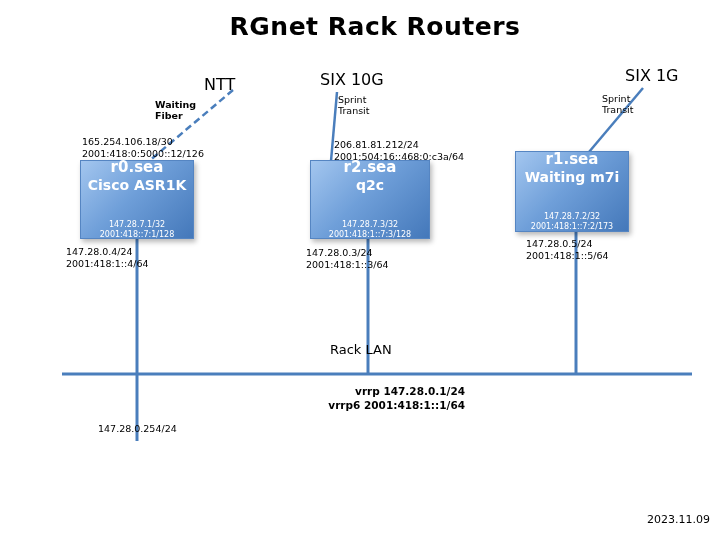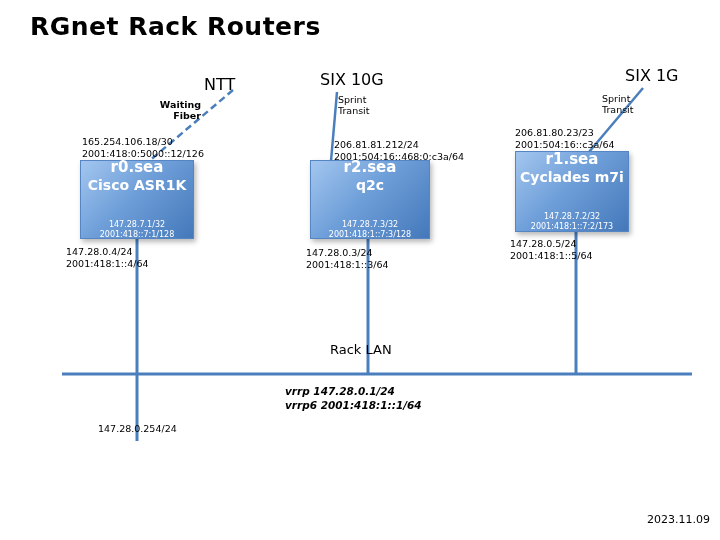--- a/index.html
+++ b/index.html
@@ -2,42 +2,42 @@
 <html><head>
 <meta charset="utf-8">
 <style>
   html,body{margin:0;padding:0;background:#ffffff;}
   .canvas{
     position:relative;width:720px;height:540px;background:#ffffff;
     font-family:"DejaVu Sans", sans-serif;color:#000;overflow:hidden;
   }
   svg.wires{position:absolute;left:0;top:0;width:720px;height:540px;z-index:1;}
   .title{
-    position:absolute;left:30px;top:12px;width:690px;
+    position:absolute;left:30px;top:12px;width:690px;text-align:center;
     font-size:25px;font-weight:600;letter-spacing:0.5px;z-index:3;
   }
   .uplink-label{position:absolute;font-size:16px;z-index:3;white-space:nowrap;margin-left:8px;}
   .note{position:absolute;font-size:9.5px;line-height:1.2;z-index:3;white-space:nowrap;}
-  .note.bold{font-weight:bold;text-align:right;}
+  .note.bold{font-weight:bold;text-align:left;}
   .ip{position:absolute;font-size:9.5px;line-height:1.25;z-index:3;white-space:nowrap;}
   .ip span{display:block;}
   .box{
     position:absolute;z-index:2;
     background:linear-gradient(135deg,#a3c6ef 0%,#6f9fd9 45%,#4478ba 100%);
     border:1px solid #5585c2;box-shadow:2px 3px 5px rgba(0,0,0,0.28);
     color:#fff;display:flex;flex-direction:column;align-items:center;
     justify-content:center;text-align:center;
   }
   .box .name{font-size:15px;font-weight:bold;line-height:1.25;}
   .box .model{font-size:14px;font-weight:bold;line-height:1.25;margin-bottom:25px;}
   .box .lo{font-size:8px;line-height:1.3;}
   .rack-lan-label{position:absolute;left:330px;top:342px;font-size:13px;z-index:3;}
   .vrrp{
-    position:absolute;left:285px;top:384px;width:180px;text-align:left;
-    font-size:10.5px;font-weight:bold;line-height:1.35;z-index:3;font-style:italic;
+    position:absolute;left:285px;top:384px;width:180px;text-align:right;
+    font-size:10.5px;font-weight:bold;line-height:1.35;z-index:3;
   }
   .vrrp span{display:block;}
   .date{position:absolute;left:630px;top:513px;width:80px;text-align:right;font-size:11px;z-index:3;}
 </style>
 </head>
 <body>
 
 <div class="canvas">
 
   <svg class="wires" viewBox="0 0 720 540">
@@ -79,55 +79,51 @@
   </div>
 
   <div class="ip" style="left:82px;top:136px">
     <span>165.254.106.18/30</span>
     <span>2001:418:0:5000::12/126</span>
   </div>
   <div class="ip" style="left:334px;top:139px">
     <span>206.81.81.212/24</span>
     <span>2001:504:16::468:0:c3a/64</span>
   </div>
-  <div class="ip" style="left:515px;top:127px">
-    <span>206.81.80.23/23</span>
-    <span>2001:504:16::c3a/64</span>
-  </div>
 
   <div class="box" style="left:80px;top:160px;width:112px;height:77px">
     <div class="name">r0.sea</div>
     <div class="model">Cisco ASR1K</div>
     <div class="lo">147.28.7.1/32</div>
     <div class="lo">2001:418::7:1/128</div>
   </div>
 
   <div class="box" style="left:310px;top:160px;width:118px;height:77px">
     <div class="name">r2.sea</div>
     <div class="model">q2c</div>
     <div class="lo">147.28.7.3/32</div>
     <div class="lo">2001:418:1::7:3/128</div>
   </div>
 
   <div class="box" style="left:515px;top:151px;width:112px;height:79px">
     <div class="name">r1.sea</div>
-    <div class="model">Cyclades m7i</div>
+    <div class="model">Waiting m7i</div>
     <div class="lo">147.28.7.2/32</div>
     <div class="lo">2001:418:1::7:2/173</div>
   </div>
 
   <div class="ip" style="left:66px;top:246px">
     <span>147.28.0.4/24</span>
     <span>2001:418:1::4/64</span>
   </div>
   <div class="ip" style="left:306px;top:247px">
     <span>147.28.0.3/24</span>
     <span>2001:418:1::3/64</span>
   </div>
-  <div class="ip" style="left:510px;top:238px">
+  <div class="ip" style="left:526px;top:238px">
     <span>147.28.0.5/24</span>
     <span>2001:418:1::5/64</span>
   </div>
 
   <div class="rack-lan-label">Rack LAN</div>
   <div class="vrrp">
     <span>vrrp 147.28.0.1/24</span>
     <span>vrrp6 2001:418:1::1/64</span>
   </div>
 

